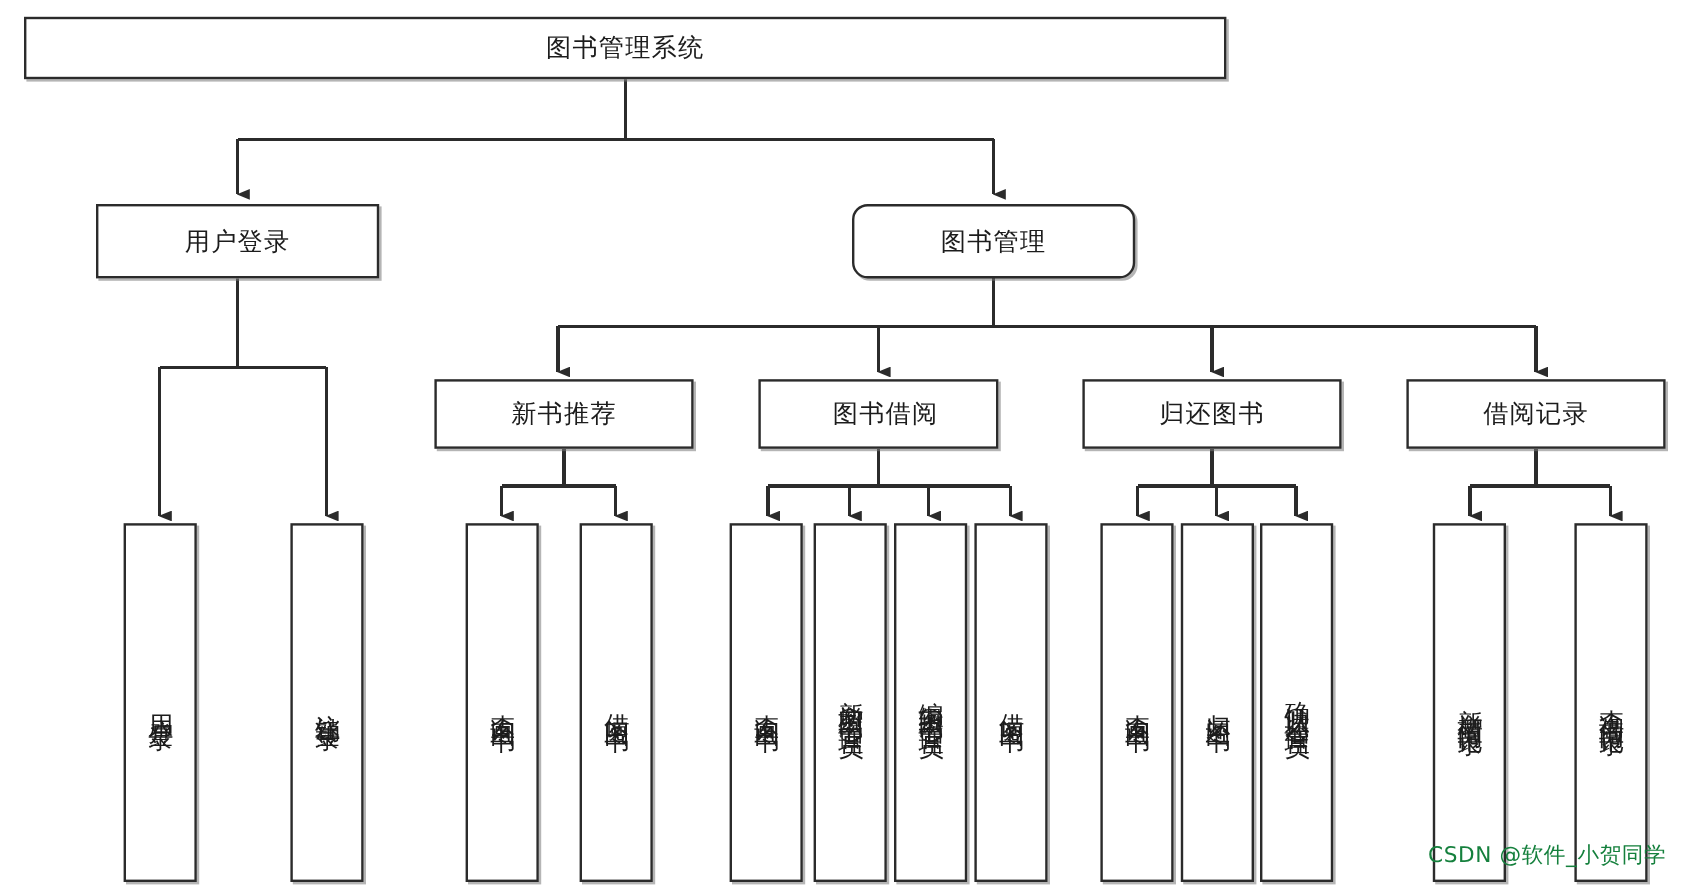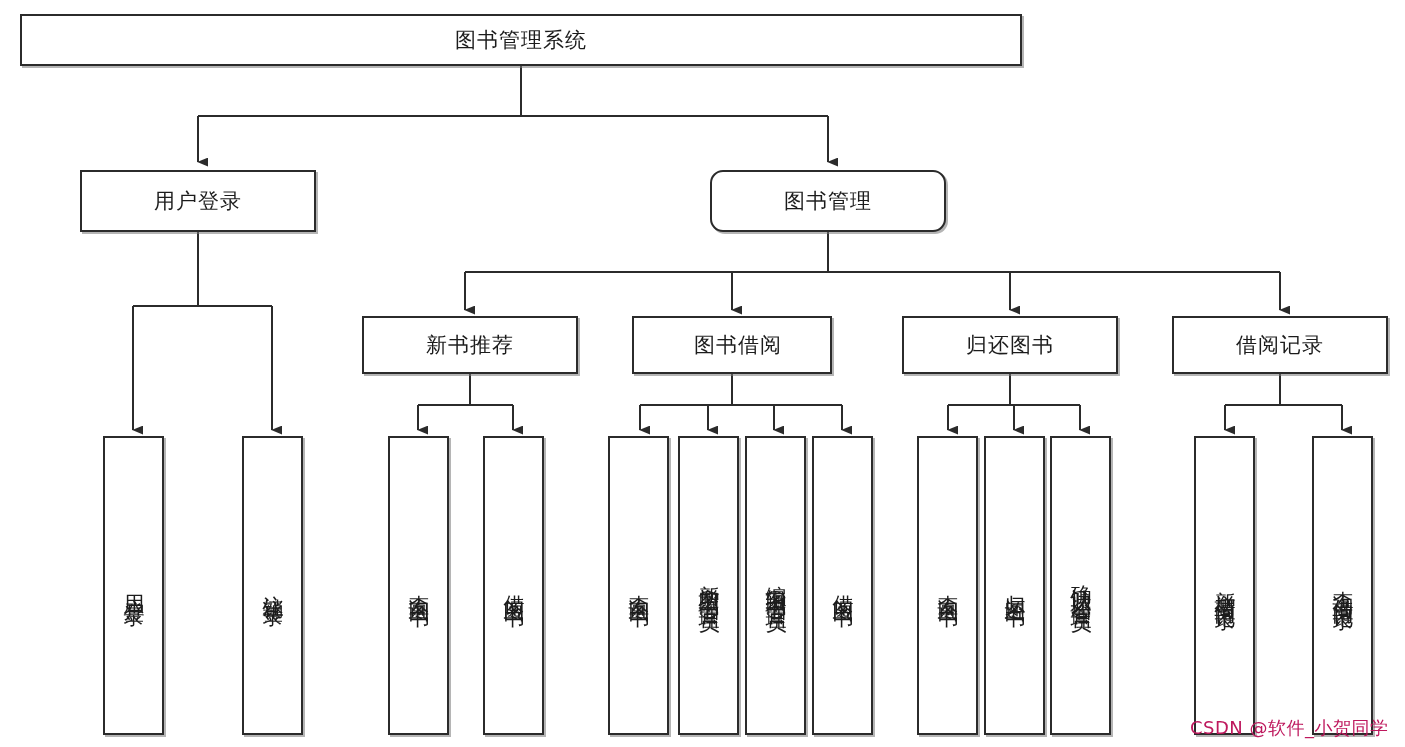--- a/index.html
+++ b/index.html
@@ -55,23 +55,23 @@
     white-space: nowrap;
     display: block;
   }
   .node .hlabel {
     white-space: nowrap;
     display: block;
   }
   #watermark {
     position: absolute;
     left: 1190px;
-    top: 716px;
+    top: 700px;
     font-size: 18px;
-    color: #be185d;
+    color: #15803d;
     white-space: nowrap;
     letter-spacing: 0.5px;
     pointer-events: none;
   }
 </style>
 </head>
 <body>
 
 <div id="diagram-root">
 

